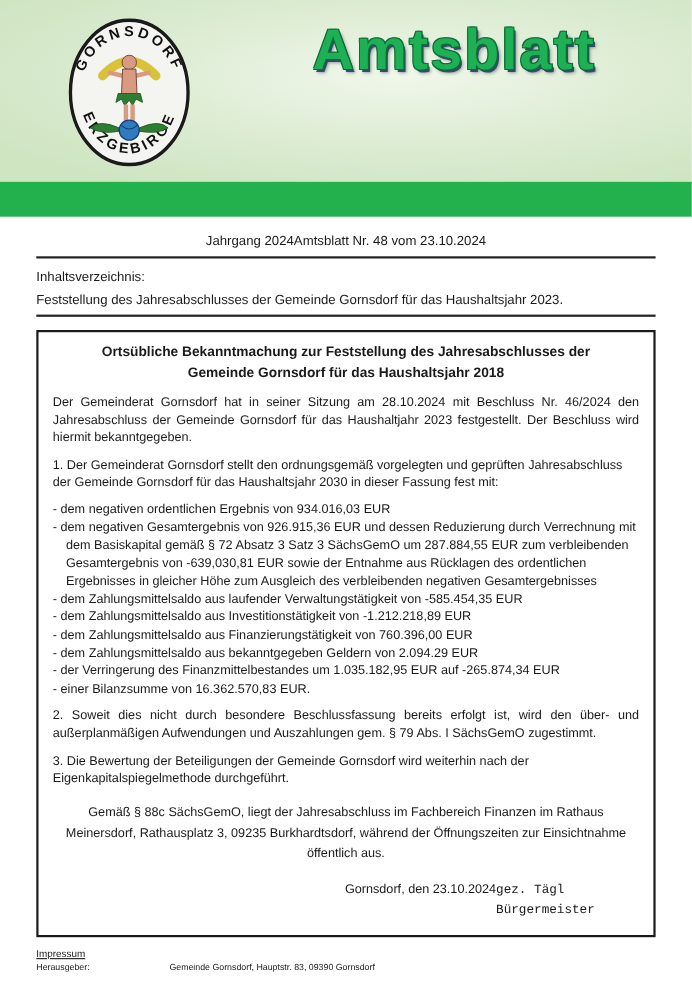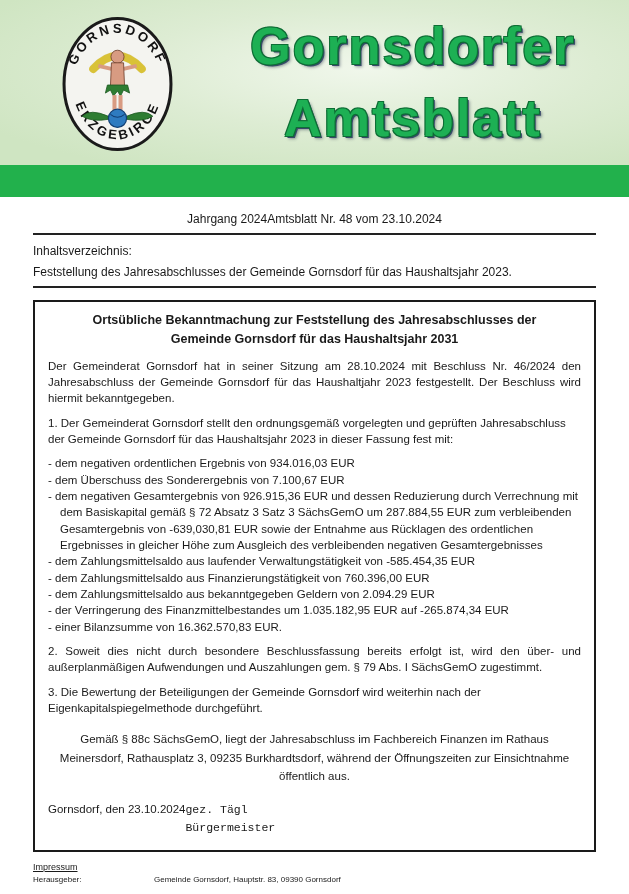--- a/index.html
+++ b/index.html
@@ -62,21 +62,21 @@
   .notice-box p{margin:8px 0;}
   .justify{text-align:justify;}
   .bullets{margin:6px 0 8px 0;}
   .bullet{
     padding-left:12px;text-indent:-12px;
     margin:0;
   }
   .bullet::before{content:"- ";}
   .closing{margin-top:14px !important;line-height:1.6;text-align:center;}
   .signature-row{
-    display:flex;justify-content:flex-start;
+    display:flex;justify-content:flex-end;
     margin-top:16px;margin-bottom:4px;
   }
   .signer{width:130px;line-height:1.5;font-family:Liberation Mono, monospace;}
   
   .impressum{margin-top:9px;font-size:8px;line-height:1.35;}
   .imp-heading{font-size:9px;font-weight:normal;text-decoration:underline;margin-bottom:2px;}
   .imp-row{display:flex;}
   .imp-label{width:121px;flex-shrink:0;}
   
   .seal-arc-text{font-family:"Liberation Sans",sans-serif;font-size:13px;font-weight:bold;letter-spacing:3px;fill:#111;}
@@ -112,21 +112,20 @@
           <line x1="54" y1="80" x2="54" y2="96" stroke="#d89b82" stroke-width="4"></line>
           <line x1="60" y1="80" x2="60" y2="96" stroke="#d89b82" stroke-width="4"></line>
           <path d="M 48,101 Q 30,93 22,101 Q 32,107 48,104 Z" fill="#2e7d32" stroke="#1d5a21" stroke-width="0.8"></path>
           <path d="M 66,101 Q 84,93 92,101 Q 82,107 66,104 Z" fill="#2e7d32" stroke="#1d5a21" stroke-width="0.8"></path>
           <circle cx="57" cy="103" r="9" fill="#2e7bc0" stroke="#123f73" stroke-width="1.2"></circle>
           <path d="M 50,99 Q 57,105 64,99" stroke="#123f73" stroke-width="1" fill="none"></path>
         </g>
       </svg>
     </div>
     <div class="masthead-title">
-      <div class="title-line">Gornsdorfer</div>
       <div class="title-line">Amtsblatt</div>
     </div>
   </header>
 
   <div class="green-bar"></div>
 
   <main class="content">
 
     <div class="meta-row">
       <span>Jahrgang 2024</span>
@@ -136,31 +135,31 @@
     <hr class="rule">
 
     <div class="toc">
       <div class="toc-heading">Inhaltsverzeichnis:</div>
       <div class="toc-entry">Feststellung des Jahresabschlusses der Gemeinde Gornsdorf für das Haushaltsjahr 2023.</div>
     </div>
 
     <hr class="rule">
 
     <section class="notice-box">
-      <h1 class="notice-title">Ortsübliche Bekanntmachung zur Feststellung des Jahresabschlusses der Gemeinde Gornsdorf für das Haushaltsjahr 2031</h1>
+      <h1 class="notice-title">Ortsübliche Bekanntmachung zur Feststellung des Jahresabschlusses der Gemeinde Gornsdorf für das Haushaltsjahr 2018</h1>
 
       <p class="justify">Der Gemeinderat Gornsdorf hat in seiner Sitzung am 28.10.2024 mit Beschluss Nr. 46/2024 den Jahresabschluss der Gemeinde Gornsdorf für das Haushaltjahr 2023 festgestellt. Der Beschluss wird hiermit bekanntgegeben.</p>
 
-      <p>1. Der Gemeinderat Gornsdorf stellt den ordnungsgemäß vorgelegten und geprüften Jahresabschluss der Gemeinde Gornsdorf für das Haushaltsjahr 2023 in dieser Fassung fest mit:</p>
+      <p>1. Der Gemeinderat Gornsdorf stellt den ordnungsgemäß vorgelegten und geprüften Jahresabschluss der Gemeinde Gornsdorf für das Haushaltsjahr 2030 in dieser Fassung fest mit:</p>
 
       <div class="bullets">
         <div class="bullet">dem negativen ordentlichen Ergebnis von 934.016,03 EUR</div>
-        <div class="bullet">dem Überschuss des Sonderergebnis von 7.100,67 EUR</div>
         <div class="bullet">dem negativen Gesamtergebnis von 926.915,36 EUR und dessen Reduzierung durch Verrechnung mit dem Basiskapital gemäß § 72 Absatz 3 Satz 3 SächsGemO um 287.884,55 EUR zum verbleibenden Gesamtergebnis von -639,030,81 EUR sowie der Entnahme aus Rücklagen des ordentlichen Ergebnisses in gleicher Höhe zum Ausgleich des verbleibenden negativen Gesamtergebnisses</div>
         <div class="bullet">dem Zahlungsmittelsaldo aus laufender Verwaltungstätigkeit von -585.454,35 EUR</div>
+        <div class="bullet">dem Zahlungsmittelsaldo aus Investitionstätigkeit von -1.212.218,89 EUR</div>
         <div class="bullet">dem Zahlungsmittelsaldo aus Finanzierungstätigkeit von 760.396,00 EUR</div>
         <div class="bullet">dem Zahlungsmittelsaldo aus bekanntgegeben Geldern von 2.094.29 EUR</div>
         <div class="bullet">der Verringerung des Finanzmittelbestandes um 1.035.182,95 EUR auf -265.874,34 EUR</div>
         <div class="bullet">einer Bilanzsumme von 16.362.570,83 EUR.</div>
       </div>
 
       <p class="justify">2. Soweit dies nicht durch besondere Beschlussfassung bereits erfolgt ist, wird den über- und außerplanmäßigen Aufwendungen und Auszahlungen gem. § 79 Abs. I SächsGemO zugestimmt.</p>
 
       <p>3. Die Bewertung der Beteiligungen der Gemeinde Gornsdorf wird weiterhin nach der Eigenkapitalspiegelmethode durchgeführt.</p>
 

